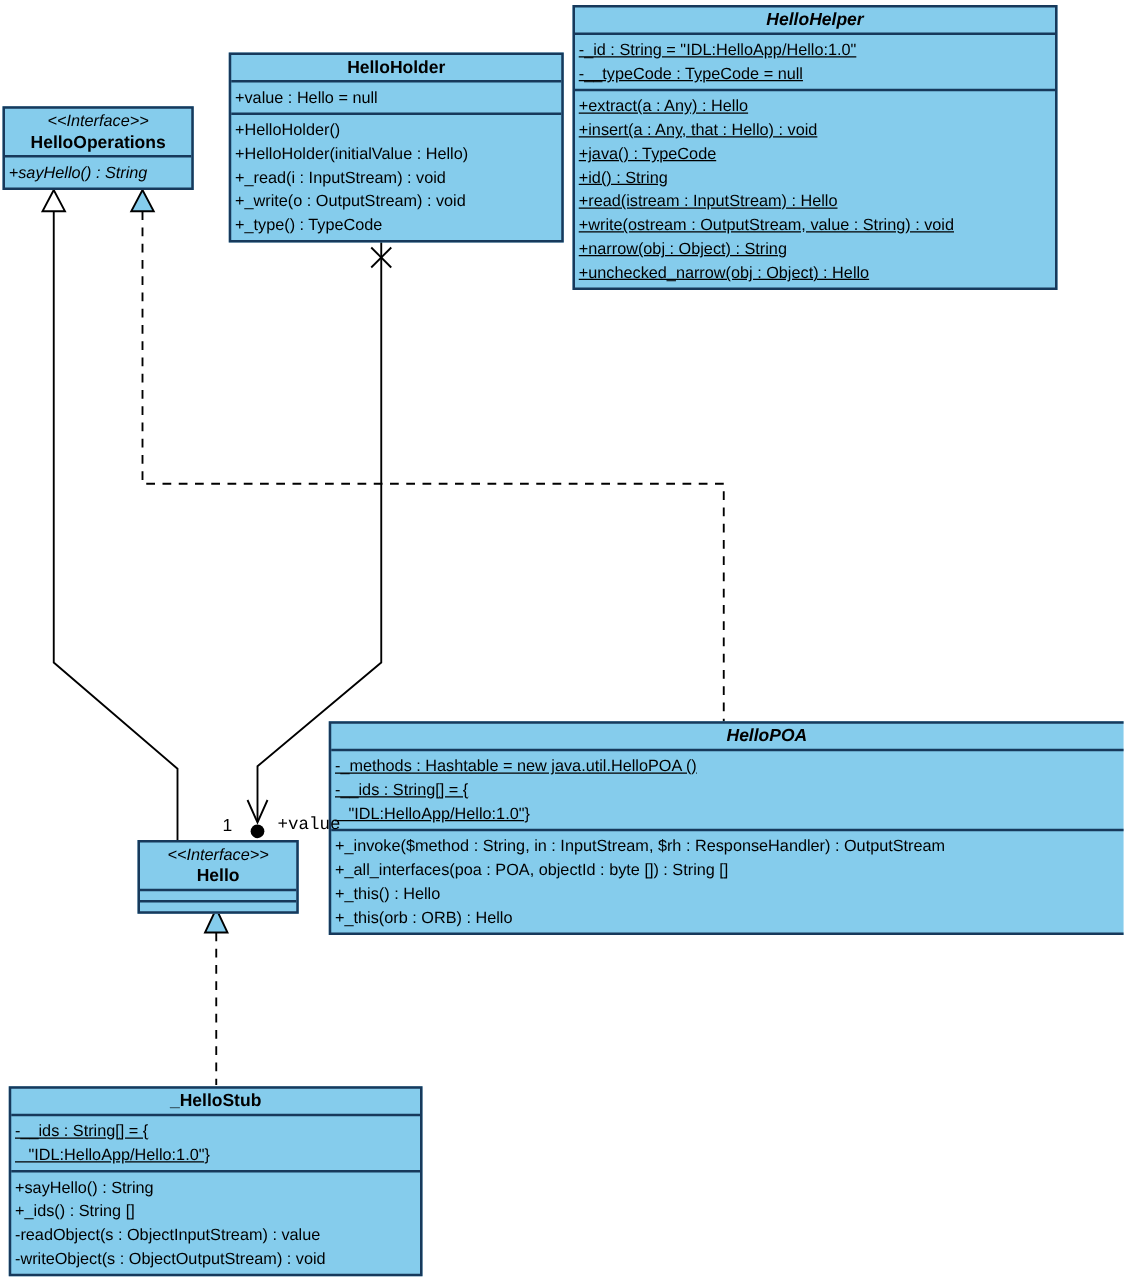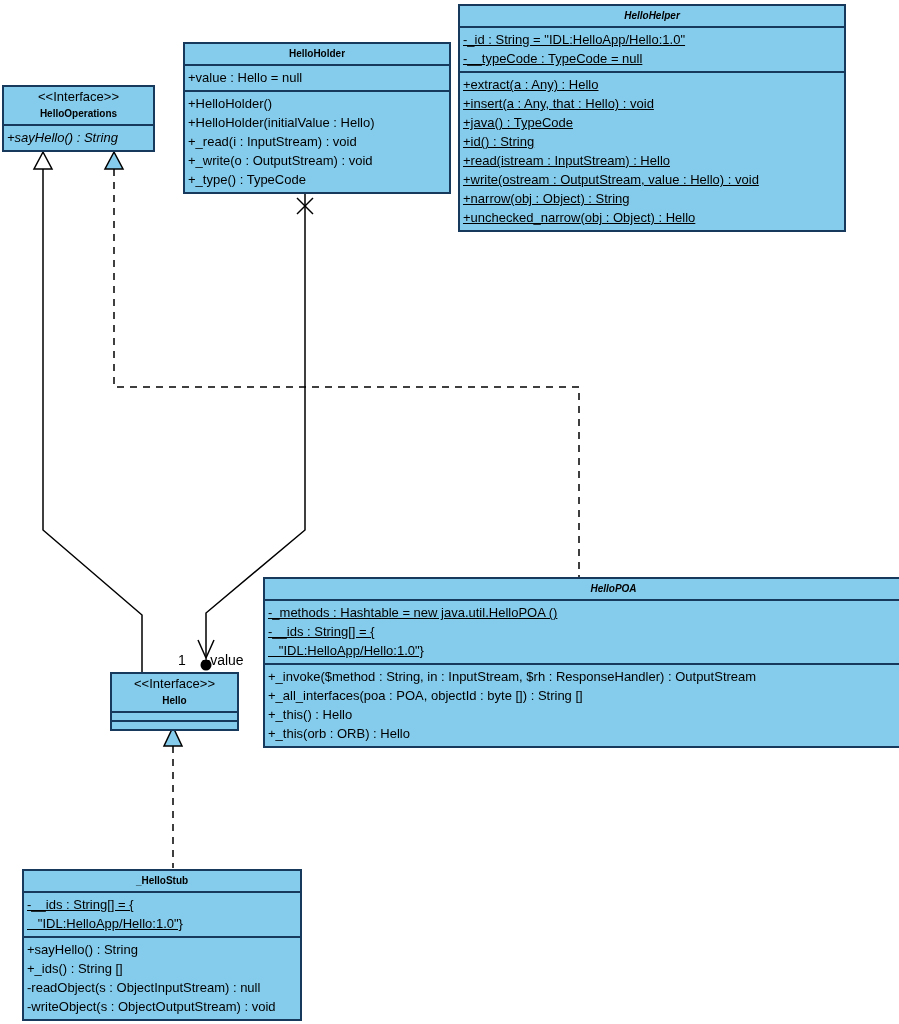--- a/index.html
+++ b/index.html
@@ -23,53 +23,53 @@
     z-index: 2;
     background: #85ccec;
     border: 2px solid #17395b;
     box-sizing: border-box;
   }
   .uml-title {
     text-align: center;
     padding: 1px 4px 2px 4px;
     line-height: 17px;
   }
-  .uml-title .cls-name { font-weight: bold; font-size: 10px; }
-  .uml-title .stereotype { font-size: 13px; }
+  .uml-title .cls-name { font-weight: bold; font-size: 14px; }
+  .uml-title .stereotype { font-size: 13px; font-style: italic; }
   .abstract-title .cls-name { font-style: italic; }
   .compartment {
     border-top: 2px solid #17395b;
     padding: 2px 0 3px 0;
     min-height: 6px;
   }
   .member-line {
     font-size: 13px;
     line-height: 19px;
     padding: 0 3px;
     white-space: pre;
   }
   .static-list .member-line { text-decoration: underline; }
   .italic-list .member-line { font-style: italic; }
   
   #helloOperations { left: 2px;   top: 85px;  width: 153px; min-height: 65px; }
   #helloHolder     { left: 183px; top: 42px;  width: 268px; min-height: 149px; }
   #helloHelper     { left: 458px; top: 4px;   width: 388px; min-height: 226px; }
   #helloPOA        { left: 263px; top: 577px; width: 701px; min-height: 170px; }
   #hello           { left: 110px; top: 672px; width: 129px; min-height: 54px; }
-  #helloStub       { left: 22px;   top: 869px; width: 280px; min-height: 148px; }
+  #helloStub       { left: 7px;   top: 869px; width: 331px; min-height: 148px; }
   #hello .compartment { min-height: 7px; padding: 0; }
   .edge-label {
     position: absolute;
     z-index: 3;
     font-size: 14px;
     line-height: 16px;
     white-space: nowrap;
   }
   #label-mult  { left: 178px; top: 652px; }
-  #label-value { left: 202px; top: 652px; }
+  #label-value { left: 222px; top: 652px; font-family: Liberation Mono, monospace; }
 </style>
 </head>
 <body>
 
 <div class="canvas">
 
   <svg class="connectors" viewBox="0 0 899 1024" xmlns="http://www.w3.org/2000/svg">
 
     <polyline points="43,169 43,530 142,615 142,673" fill="none" stroke="#000000" stroke-width="1.5"></polyline>
     <polygon points="43,152 34,169 52,169" fill="#ffffff" stroke="#000000" stroke-width="1.5"></polygon>
@@ -120,21 +120,21 @@
     <div class="compartment static-list">
         <div class="member-line">-_id : String = "IDL:HelloApp/Hello:1.0"</div>
         <div class="member-line">-__typeCode : TypeCode = null</div>
       </div>
     <div class="compartment static-list">
         <div class="member-line">+extract(a : Any) : Hello</div>
         <div class="member-line">+insert(a : Any, that : Hello) : void</div>
         <div class="member-line">+java() : TypeCode</div>
         <div class="member-line">+id() : String</div>
         <div class="member-line">+read(istream : InputStream) : Hello</div>
-        <div class="member-line">+write(ostream : OutputStream, value : Hello) : void</div>
+        <div class="member-line">+write(ostream : OutputStream, value : String) : void</div>
         <div class="member-line">+narrow(obj : Object) : String</div>
         <div class="member-line">+unchecked_narrow(obj : Object) : Hello</div>
       </div>
   </div>
 
   <div class="uml-class" id="helloPOA">
     <div class="uml-title abstract-title">
       <div class="cls-name">HelloPOA</div>
     </div>
     <div class="compartment static-list">
@@ -163,21 +163,21 @@
     <div class="uml-title">
       <div class="cls-name">_HelloStub</div>
     </div>
     <div class="compartment static-list">
         <div class="member-line">-__ids : String[] = {</div>
         <div class="member-line">   "IDL:HelloApp/Hello:1.0"}</div>
       </div>
     <div class="compartment">
         <div class="member-line">+sayHello() : String</div>
         <div class="member-line">+_ids() : String []</div>
-        <div class="member-line">-readObject(s : ObjectInputStream) : null</div>
+        <div class="member-line">-readObject(s : ObjectInputStream) : value</div>
         <div class="member-line">-writeObject(s : ObjectOutputStream) : void</div>
       </div>
   </div>
 
   <div class="edge-label" id="label-mult">1</div>
   <div class="edge-label" id="label-value">+value</div>
 
 </div>
 
 </body></html>

